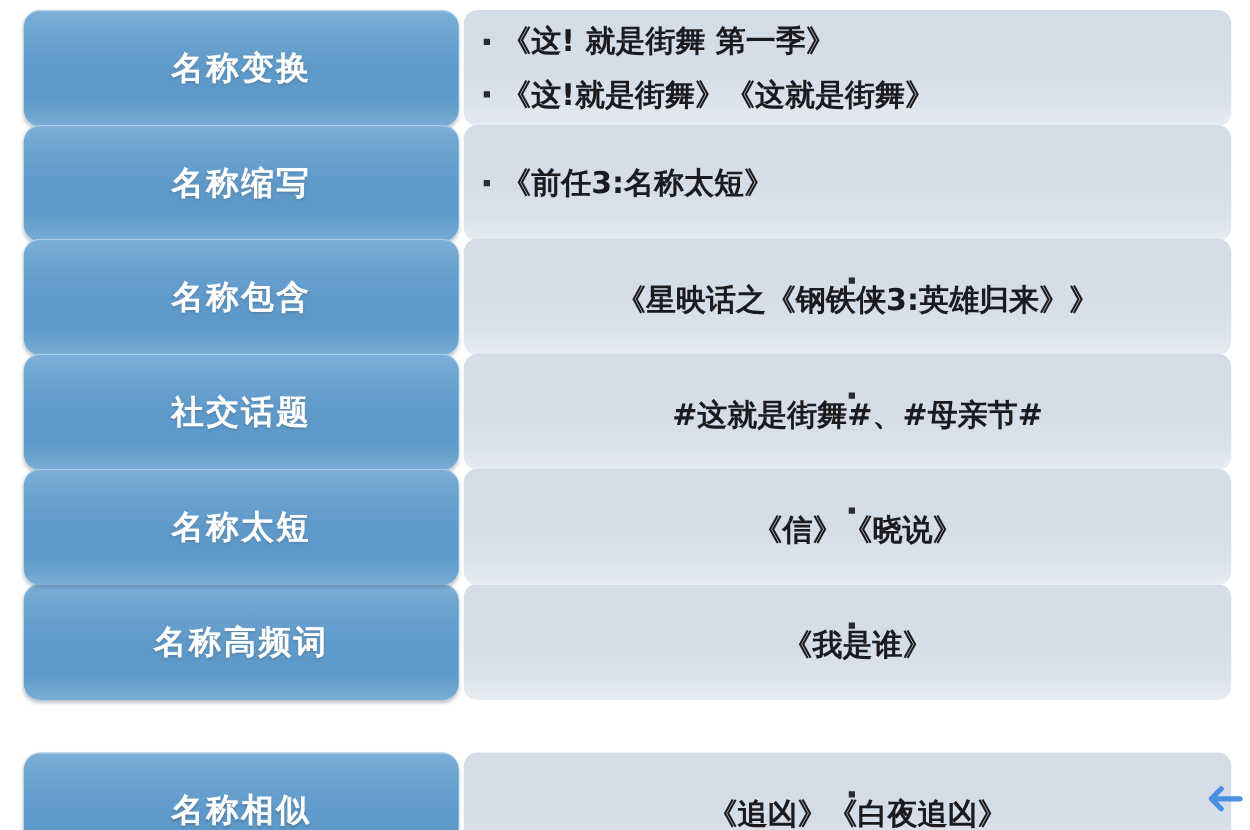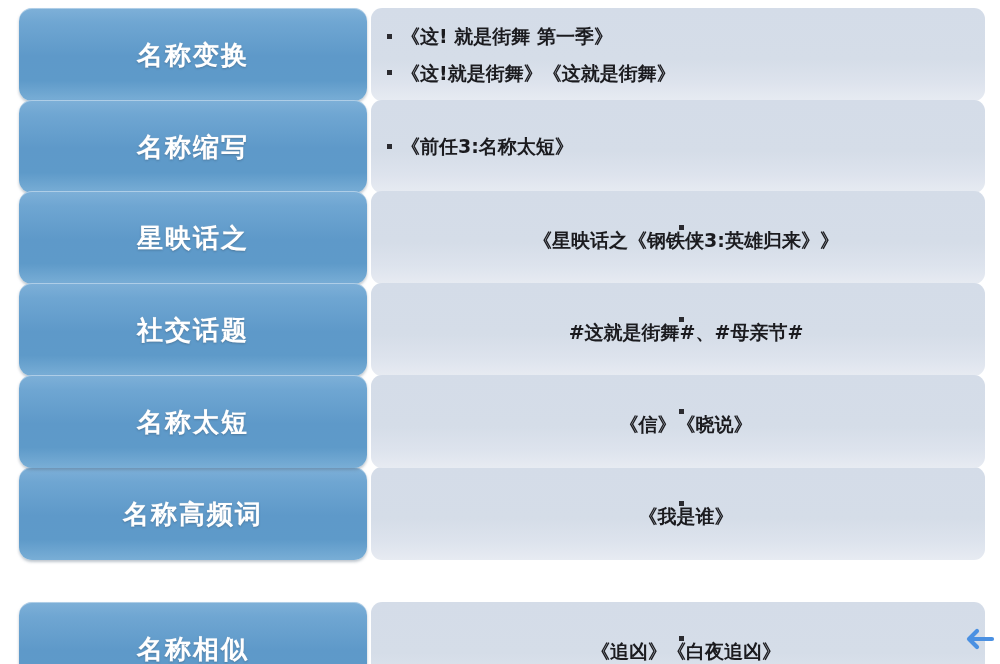--- a/index.html
+++ b/index.html
@@ -81,21 +81,21 @@
     display: flex;
     flex-direction: column;
     justify-content: center;
     overflow: hidden;
   }
 
   .bullet-line {
     display: flex;
     align-items: center;
     color: #1b1b1f;
-    font-size: 19px;
+    font-size: 24px;
     font-weight: 700;
     line-height: 1.1;
     white-space: nowrap;
   }
   .panel.two-line .bullet-line { margin: 8px 0; }
   .panel.one-line .bullet-line { margin: 0; flex-direction: column; }
 
   .bullet-mark {
     width: 5px;
     height: 5px;
@@ -143,21 +143,21 @@
       </div>
       <div class="panel two-line">
         <div class="bullet-line">
           <span class="bullet-mark"></span>
           <span class="bullet-text">《前任3:名称太短》</span>
         </div>
       </div>
     </div>
     <div class="row" style="top: 191px;">
       <div class="cat">
-        <div class="cat-label">星映话之</div>
+        <div class="cat-label">名称包含</div>
       </div>
       <div class="panel one-line">
         <div class="bullet-line">
           <span class="bullet-mark"></span>
           <span class="bullet-text">《星映话之《钢铁侠3:英雄归来》》</span>
         </div>
       </div>
     </div>
     <div class="row" style="top: 283px;">
       <div class="cat">

